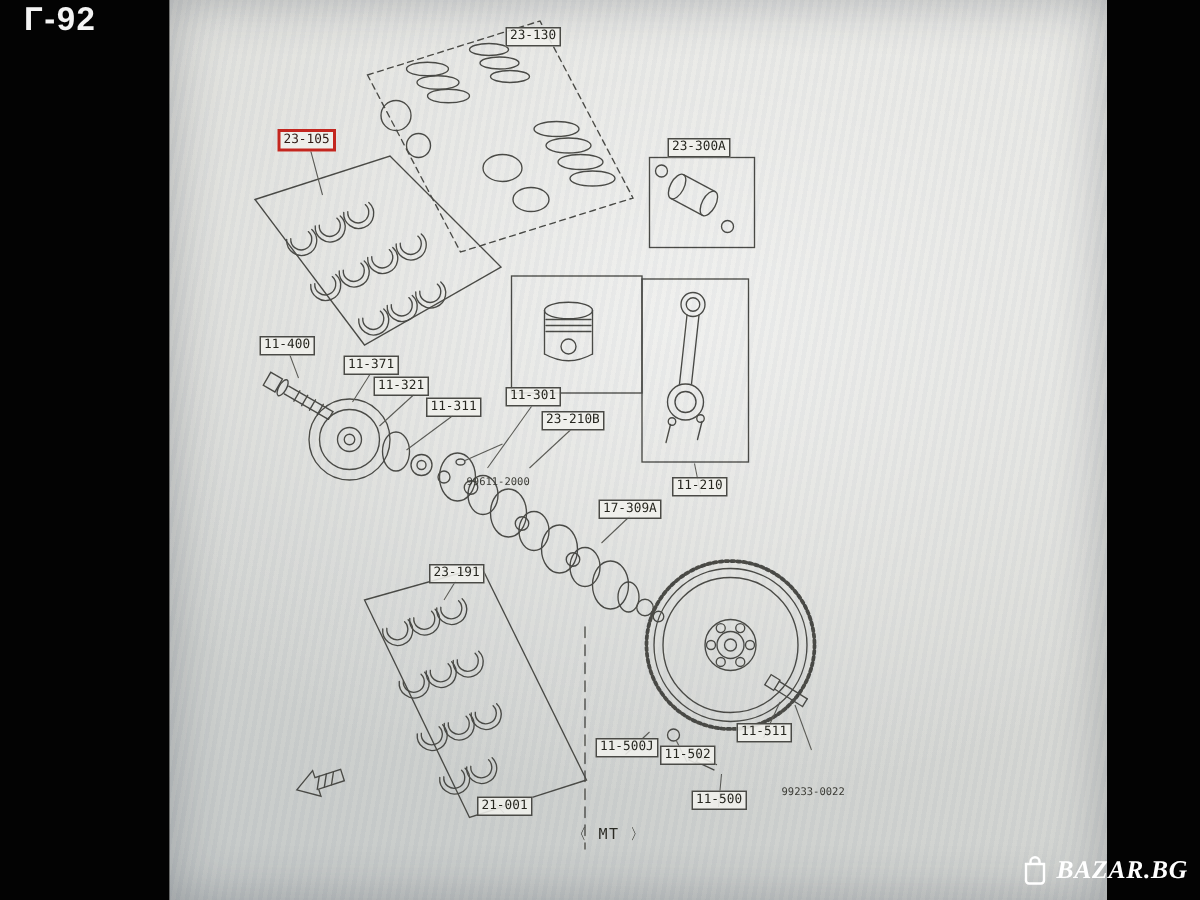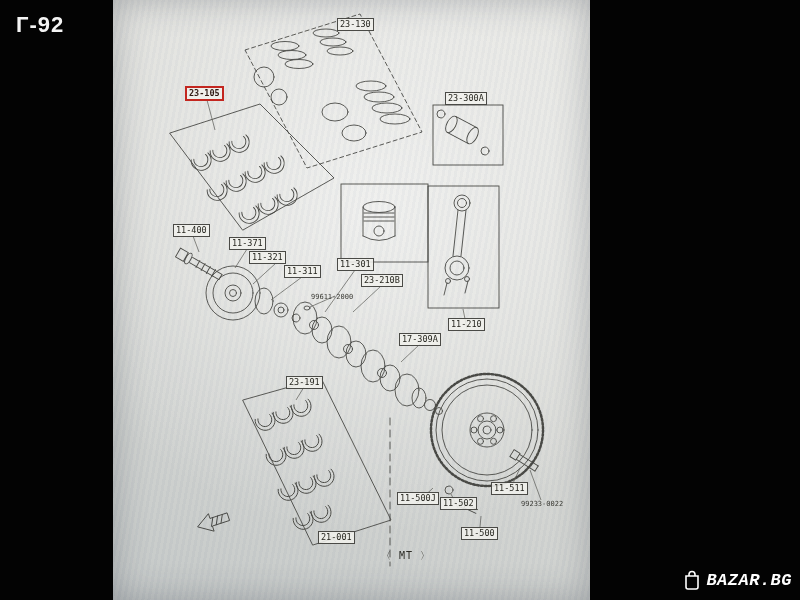--- a/index.html
+++ b/index.html
@@ -1,37 +1,37 @@
 <!DOCTYPE html>
 <html><head>
 <meta charset="utf-8">
 <style>
   html,body{margin:0;padding:0;background:#000;}
   .stage{position:relative;width:800px;height:600px;background:#030303;overflow:hidden;
          font-family:"DejaVu Sans",sans-serif;}
-  .photo-label{position:absolute;left:16px;top:12px;color:#f4f4f4;font-size:22px;font-weight:bold;
+  .photo-label{position:absolute;left:16px;top:0;color:#f4f4f4;font-size:22px;font-weight:bold;
          letter-spacing:1px;font-family:"Liberation Sans",sans-serif;}
-  .screen{position:absolute;left:113px;top:0;width:477px;height:600px;
+  .screen{position:absolute;left:113px;top:0;width:625px;height:600px;
          background:
            radial-gradient(120% 90% at 55% 35%, rgba(255,255,255,0.55), rgba(255,255,255,0) 60%),
            linear-gradient(200deg,#e6e6e2 0%,#d8d9d5 55%,#c3c7c6 100%);
          box-shadow:inset 0 0 34px rgba(40,45,60,0.30);}
   .screen::after{content:"";position:absolute;inset:0;pointer-events:none;
          background:repeating-linear-gradient(100deg, rgba(130,145,175,0.05) 0 3px, rgba(255,255,255,0.04) 3px 6px);}
   .screen svg{position:absolute;left:0;top:0;}
   .plabel{position:absolute;border:1px solid #4a4a46;padding:0 2px;background:rgba(240,240,236,0.88);
          font-family:"DejaVu Sans Mono",monospace;font-size:8.5px;line-height:11px;color:#26261f;
          white-space:nowrap;z-index:3;}
-  .plabel.hl{border:2px solid #c3261f;color:#301a14;font-weight:bold;}
+  .plabel.hl{border:2px solid #c3261f;color:#301a14;font-weight:normal;}
   .reftext{position:absolute;font-family:"DejaVu Sans Mono",monospace;font-size:7px;color:#3a3a34;
-         white-space:nowrap;z-index:3;}
+         white-space:nowrap;z-index:3;margin-top:24px;}
   .mtnote{position:absolute;font-family:"DejaVu Sans Mono",monospace;font-size:10px;color:#2a2a24;
          letter-spacing:1px;z-index:3;text-align:right;}
   .logo{position:absolute;right:8px;bottom:10px;display:flex;align-items:center;gap:5px;color:#ffffff;
-         font-style:italic;font-weight:bold;font-size:17px;font-family:Liberation Mono, monospace;
+         font-style:italic;font-weight:bold;font-size:17px;font-family:Liberation Serif, serif;
          letter-spacing:0.5px;z-index:4;}
 </style>
 </head>
 <body>
 
 <div class="stage">
 
   <div class="photo-label">Г-92</div>
 
   <div class="screen">

